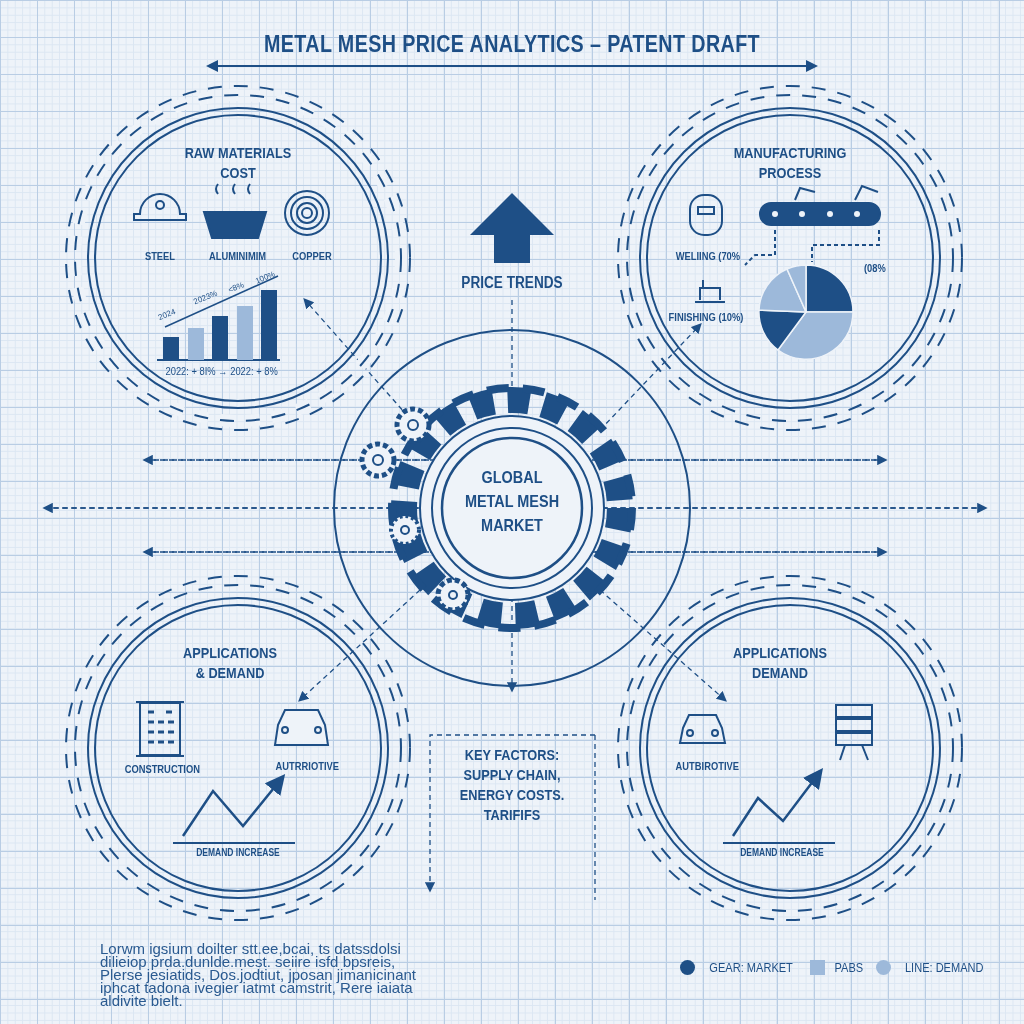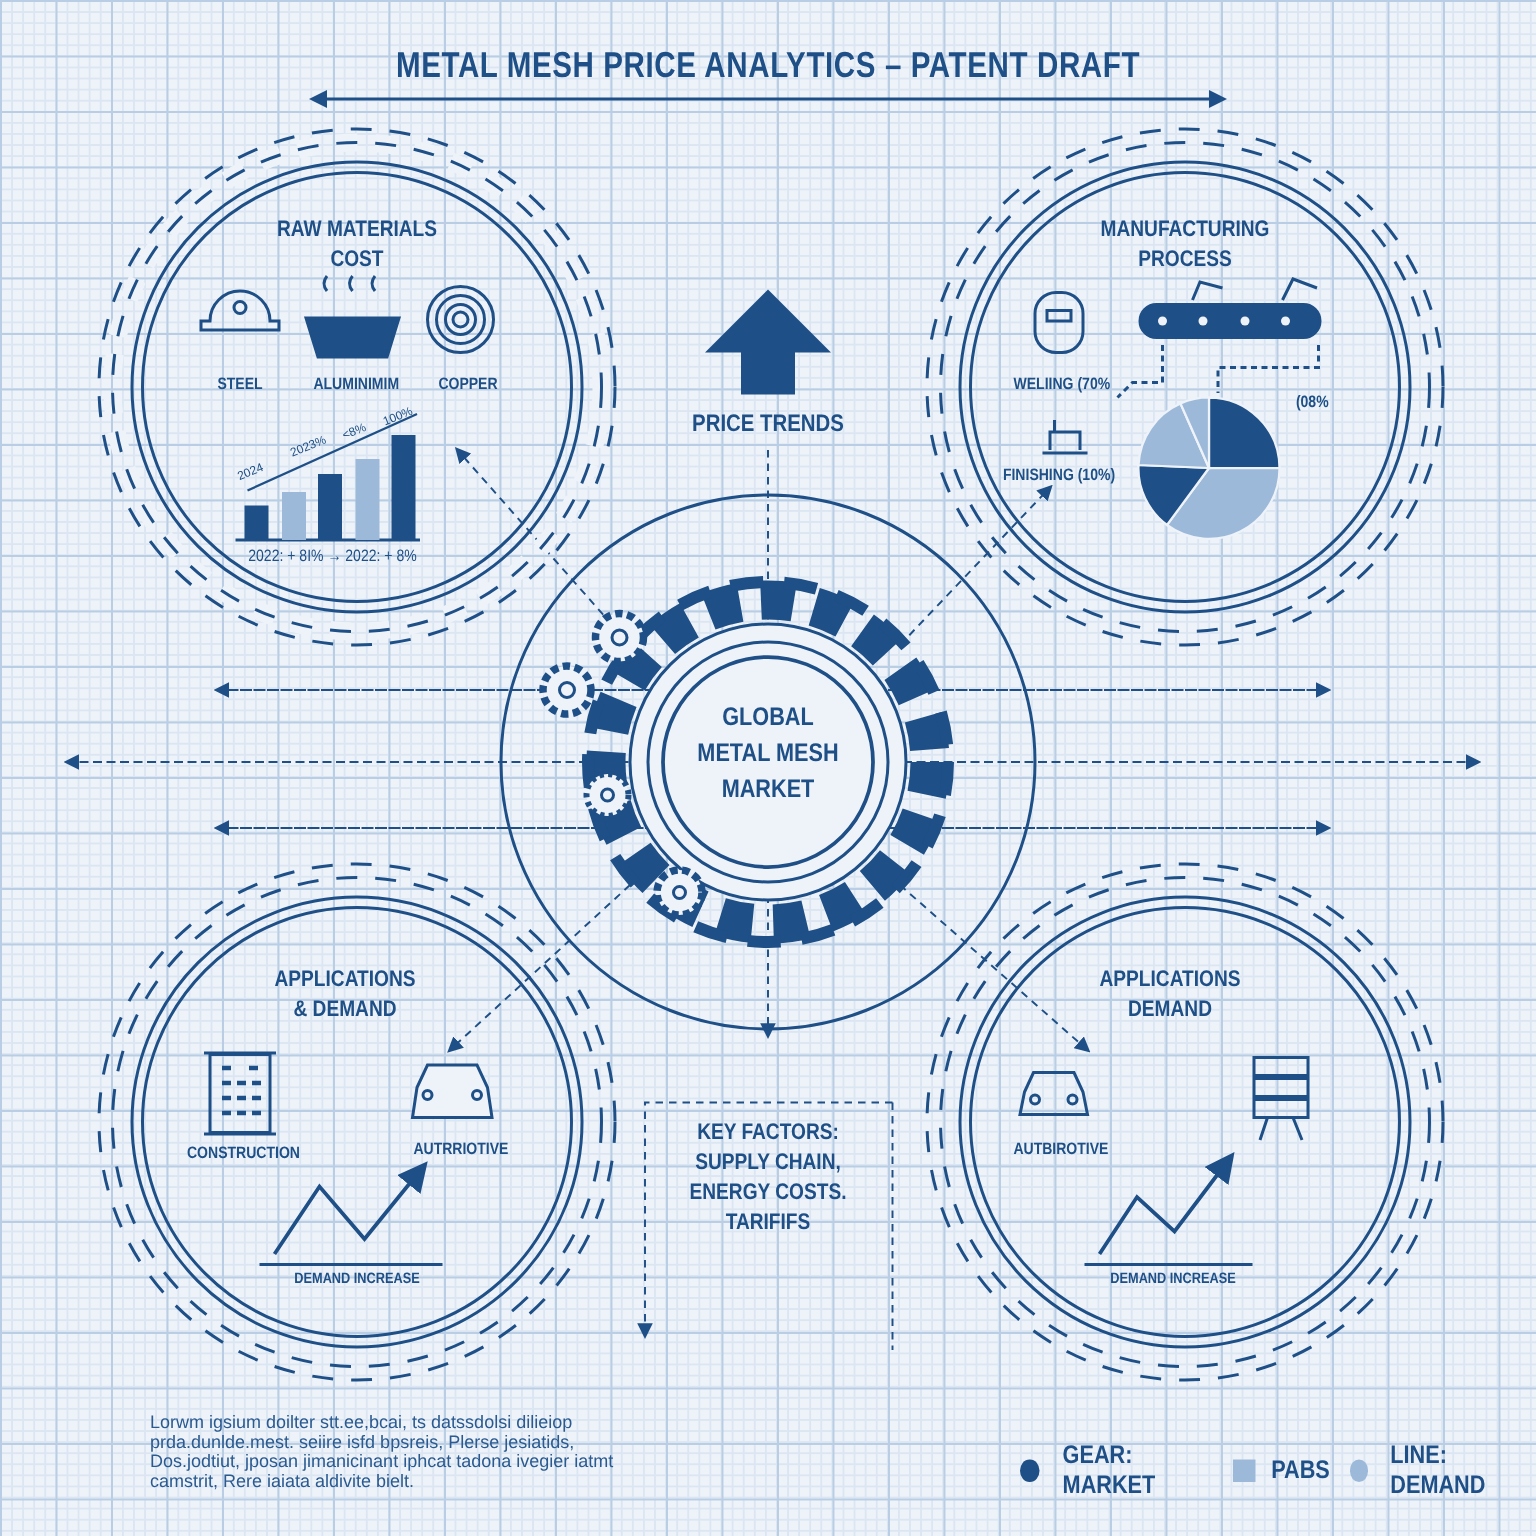--- a/index.html
+++ b/index.html
@@ -10,22 +10,22 @@
       linear-gradient(90deg,#b9cde4 1px, transparent 1px),
       linear-gradient(#dbe6f2 1px, transparent 1px),
       linear-gradient(90deg,#dbe6f2 1px, transparent 1px);
     background-size:37px 37px,37px 37px,7.4px 7.4px,7.4px 7.4px;
     font-family:"Liberation Sans",sans-serif;color:#1e4f86;}
   .abs{position:absolute;}
   .title{left:0;width:1024px;top:30px;text-align:center;font-size:24px;font-weight:bold;letter-spacing:0.5px;transform:scaleX(0.82);color:#1e4f86;}
   .lbl{font-weight:bold;text-align:center;transform:scaleX(0.85);color:#1e4f86;}
   .small{font-size:11px;font-weight:bold;color:#1e4f86;transform:scaleX(0.85);}
   svg{position:absolute;left:0;top:0;}
-  .lorem{left:100px;top:942px;width:330px;font-size:12px;line-height:13px;color:#2a5a90;}
-  .legend{left:680px;top:960px;display:flex;align-items:center;gap:10px;font-size:17px;font-weight:bold;justify-content:space-between;}
+  .lorem{left:100px;top:942px;width:330px;font-size:15px;line-height:13px;color:#2a5a90;}
+  .legend{left:680px;top:960px;display:flex;align-items:center;gap:10px;font-size:13px;font-weight:normal;justify-content:space-between;}
   .legend .item{display:flex;align-items:center;gap:7px;}
   .dot{width:15px;height:15px;border-radius:50%;display:inline-block;}
   .sq{width:15px;height:15px;display:inline-block;}
   .legend span.t{transform:scaleX(0.85);display:inline-block;}
 </style>
 </head>
 <body>
 
 <svg width="1024" height="1024" viewBox="0 0 1024 1024">
   <defs>

